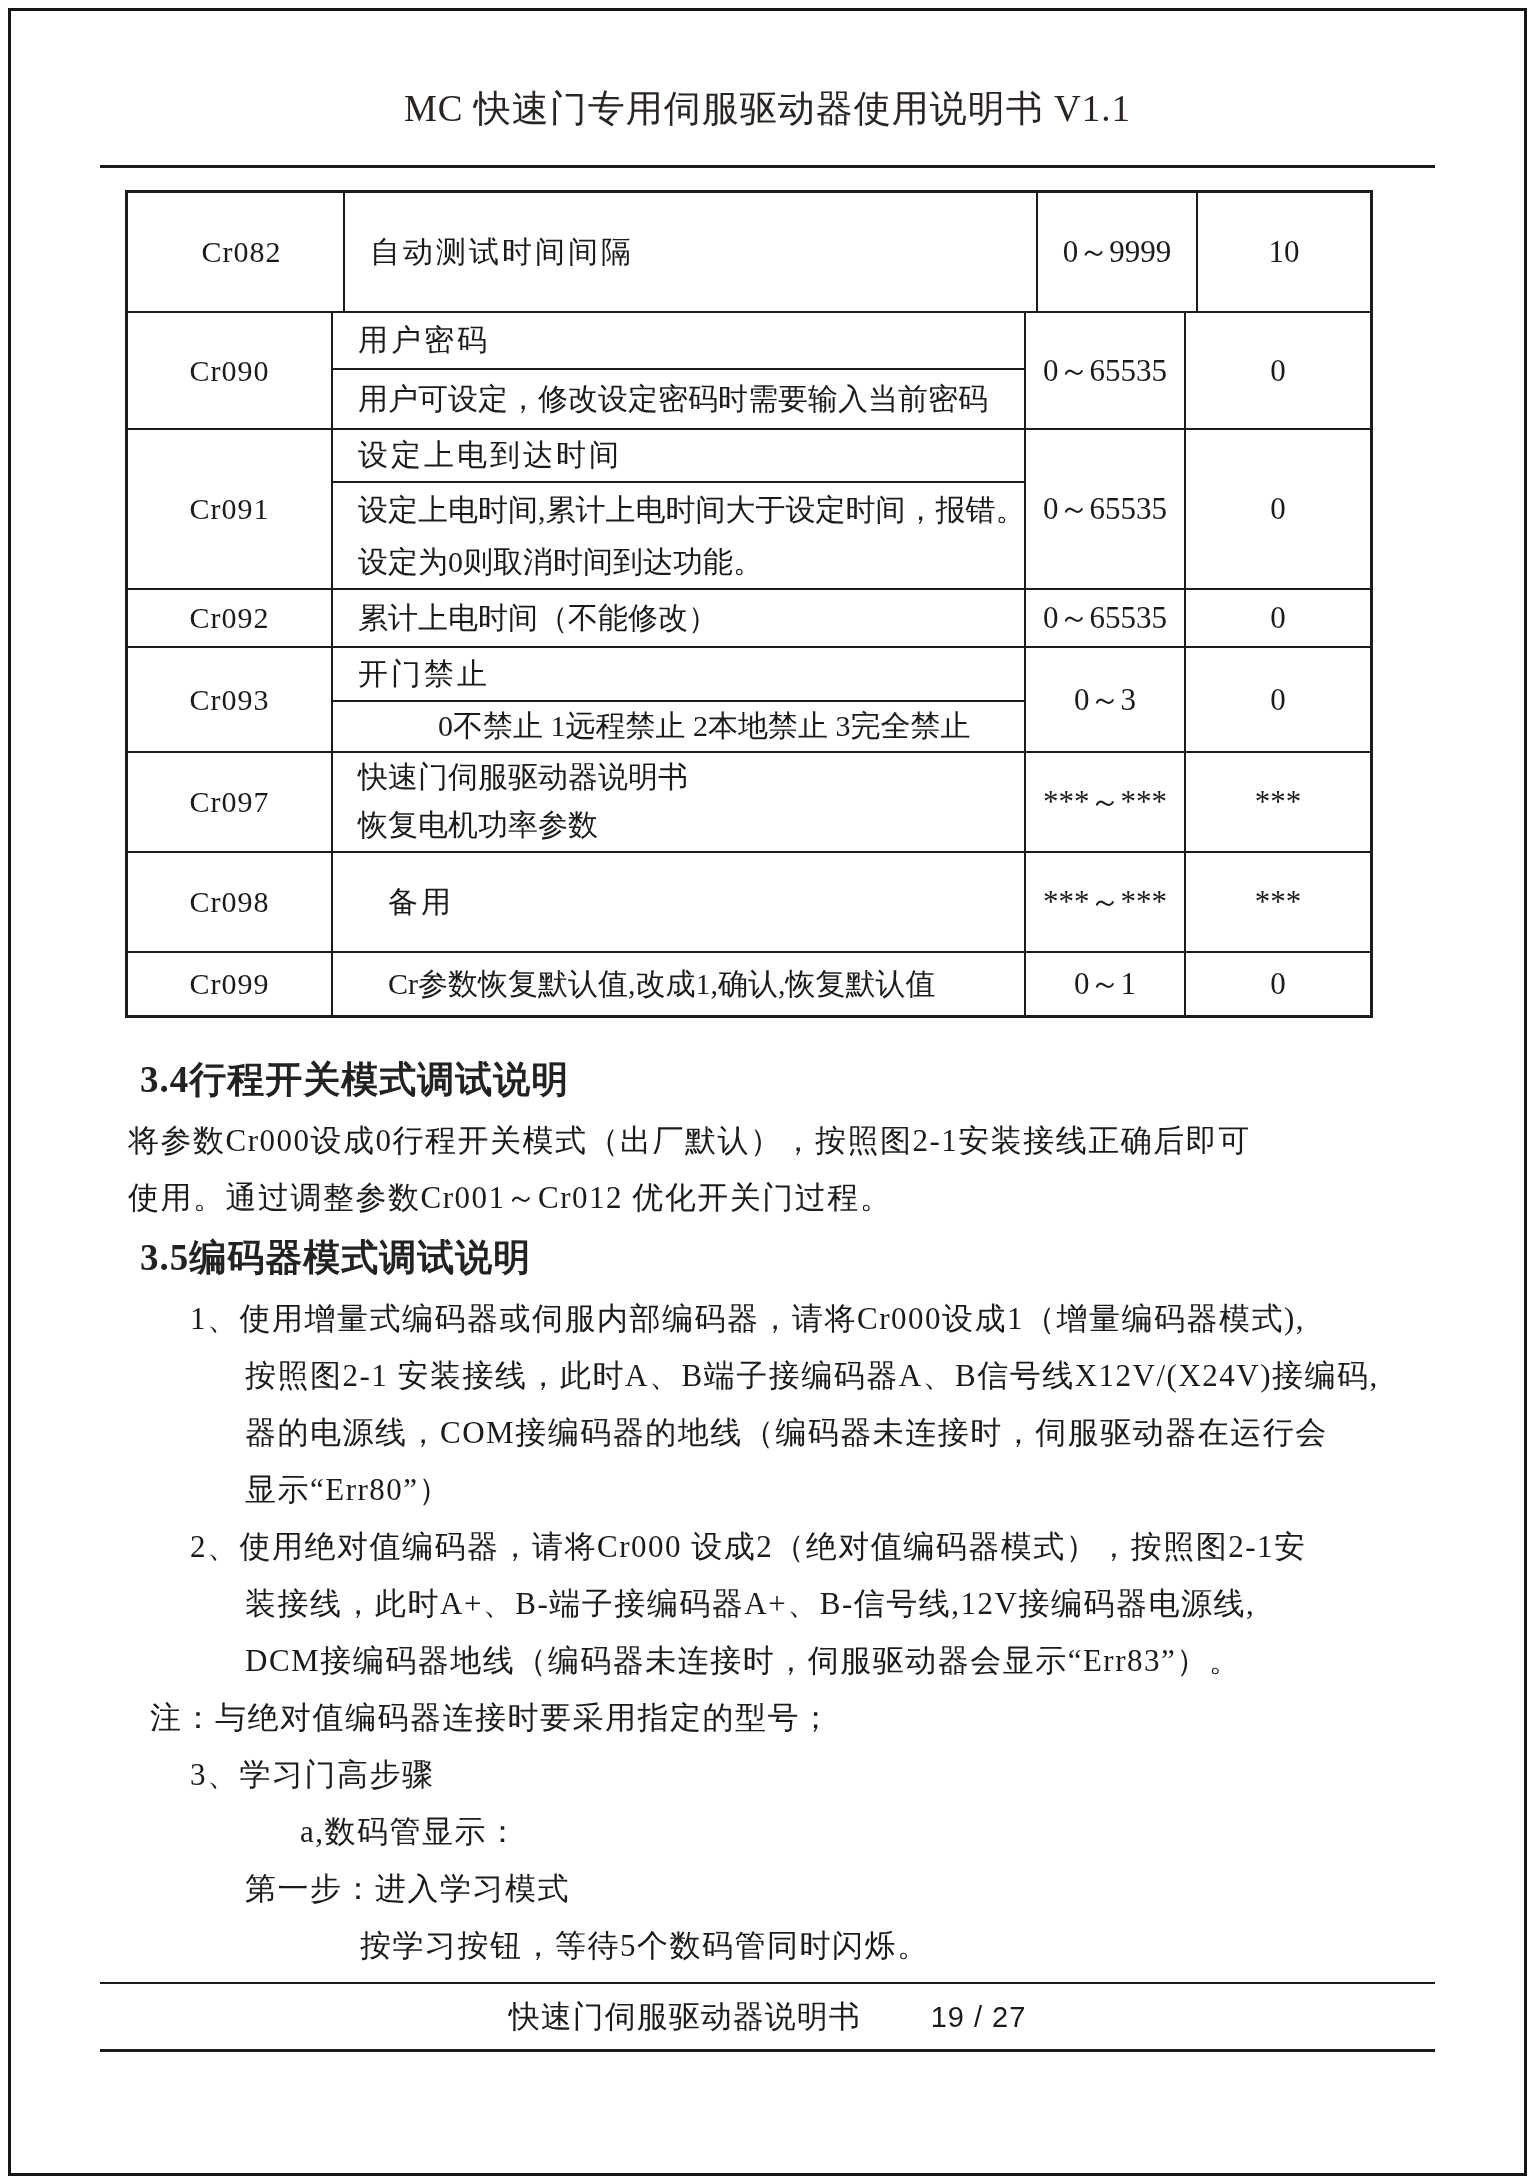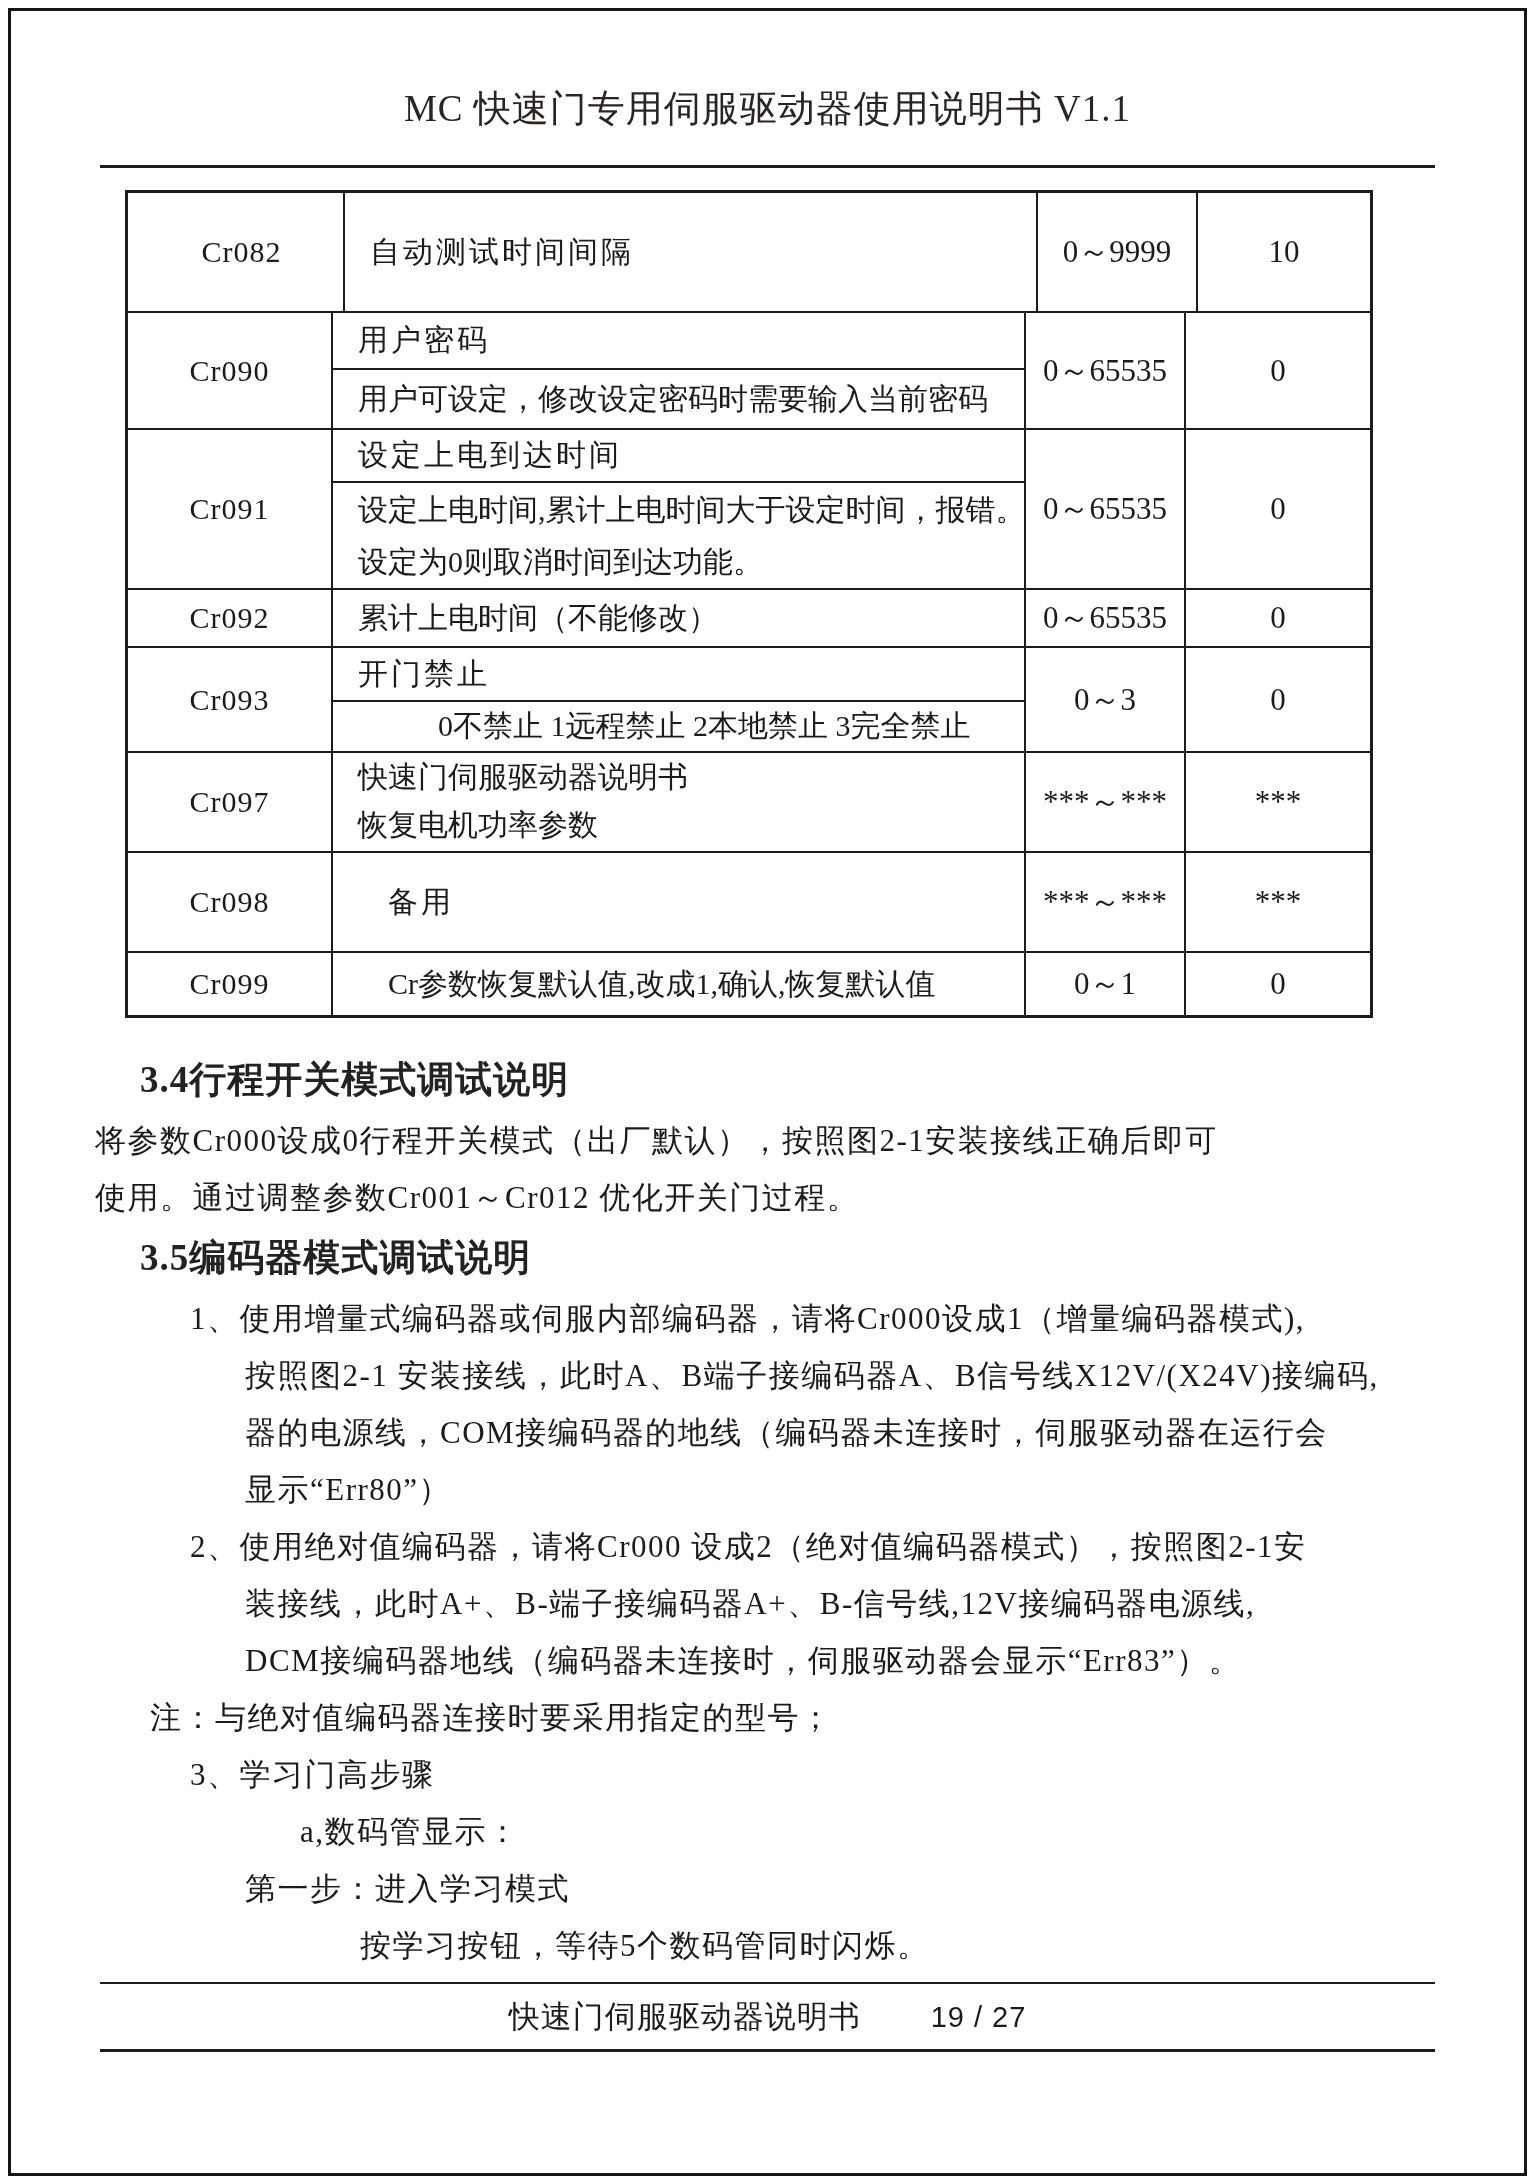--- a/index.html
+++ b/index.html
@@ -34,21 +34,21 @@
   .desc-bottom { flex:1; display:flex; align-items:center; padding-left:25px; white-space:nowrap; }
   .desc-lines { flex:1; display:flex; flex-direction:column; justify-content:center; padding-left:25px; line-height:52px; white-space:nowrap; }
   .pad-opts { padding-left:105px;font-family:Liberation Serif, serif; }
   .pad-ind  { padding-left:55px; }
   .ls3 { letter-spacing:3px;border-radius:20px; }
 
   
   .content { position:absolute; left:0; top:1048px; width:1535px; }
   .line { height:57px; display:flex; align-items:center; font-size:31px; letter-spacing:1.5px; white-space:nowrap; }
   .heading { height:64px; display:flex; align-items:center; font-size:37px; font-weight:bold; letter-spacing:1px; padding-left:140px; color:#222; }
-  .ind-p    { padding-left:95px; }
+  .ind-p    { padding-left:120px;margin-left:8px; }
   .ind-item { padding-left:190px; }
   .ind-cont { padding-left:245px; }
   .ind-note { padding-left:150px; }
   .ind-step { padding-left:245px; }
   .ind-a    { padding-left:300px; }
   .ind-b    { padding-left:360px; }
 
   
   .footer-rule-top    { position:absolute; left:100px; right:100px; top:1982px; height:2px; background:#1c1c1c; }
   .footer-rule-bottom { position:absolute; left:100px; right:100px; top:2049px; height:3px; background:#1c1c1c; }

